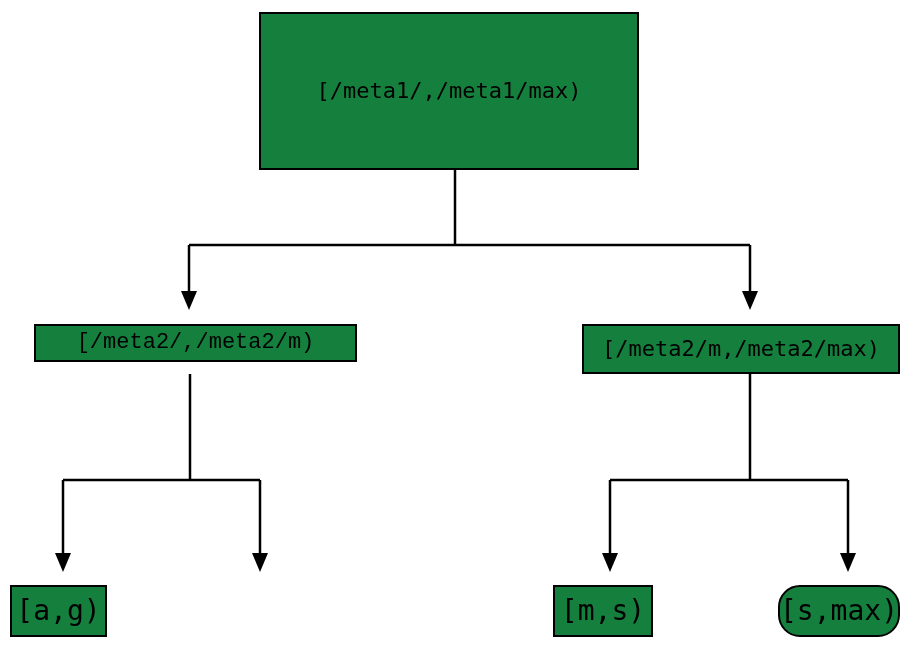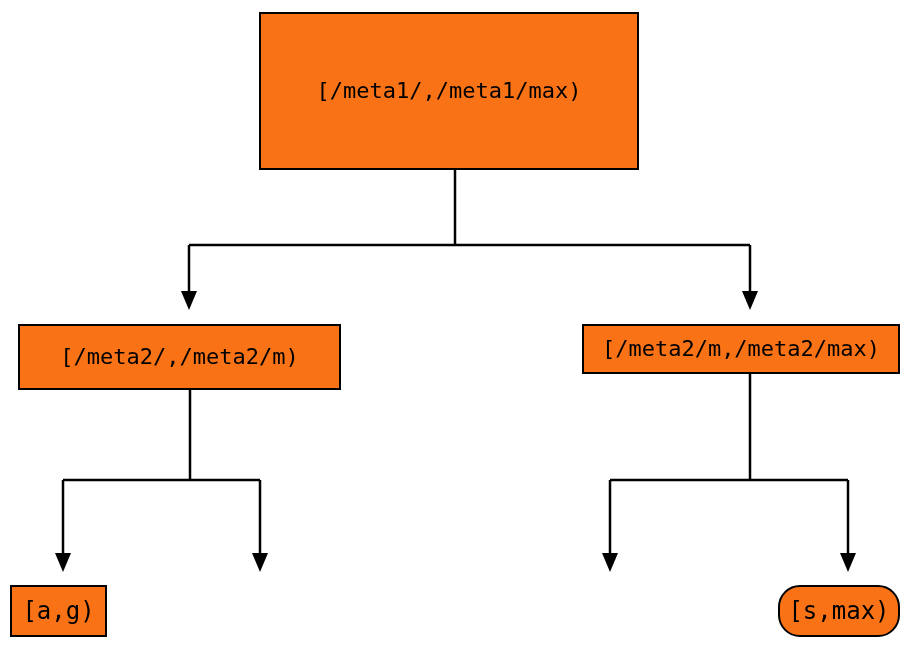--- a/index.html
+++ b/index.html
@@ -21,36 +21,36 @@
     left: 0;
     top: 0;
     width: 912px;
     height: 652px;
     pointer-events: none;
   }
   .node {
     position: absolute;
     box-sizing: border-box;
     border: 2px solid #000000;
-    background: #f97316;
+    background: #15803d;
     display: flex;
     align-items: center;
     justify-content: center;
     color: #000000;
     font-family: "DejaVu Sans Mono", "Liberation Mono", monospace;
     letter-spacing: 0px;
     white-space: pre;
   }
   .node-label {
     display: block;
     line-height: 1;
   }
   .level-root   { font-size: 22px; }
   .level-mid    { font-size: 22px; }
-  .level-leaf   { font-size: 24px; }
+  .level-leaf   { font-size: 28px; }
 </style>
 </head>
 <body>
 
 <div id="canvas">
 
   <svg id="edges" viewBox="0 0 912 652" width="912" height="652" xmlns="http://www.w3.org/2000/svg">
 
     <g>
       <path d="M 455 170 L 455 245" stroke="#000" stroke-width="2.5" fill="none"></path>
@@ -77,31 +77,34 @@
       <path d="M 848 480 L 848 553" stroke="#000" stroke-width="2.5" fill="none"></path>
       <polygon points="602,553 618,553 610,572" fill="#000"></polygon>
       <polygon points="840,553 856,553 848,572" fill="#000"></polygon>
     </g>
   </svg>
 
   <div class="node level-root" id="node-root" style="left: 259px; top: 12px; width: 380px; height: 158px;">
     <span class="node-label">[/meta1/,/meta1/max)</span>
   </div>
 
-  <div class="node level-mid" id="node-mid-left" style="left: 18px; top: 324px; width: 323px; height: 66px;">
+  <div class="node level-mid" id="node-mid-left" style="left: 34px; top: 324px; width: 323px; height: 38px; font-family: Liberation Mono, monospace;">
     <span class="node-label">[/meta2/,/meta2/m)</span>
   </div>
 
   <div class="node level-mid" id="node-mid-right" style="left: 582px; top: 324px; width: 318px; height: 50px;">
     <span class="node-label">[/meta2/m,/meta2/max)</span>
   </div>
 
   <div class="node level-leaf" id="node-leaf-a-g" style="left: 10px; top: 585px; width: 97px; height: 52px;">
     <span class="node-label">[a,g)</span>
   </div>
 
 
+  <div class="node level-leaf" id="node-leaf-m-s" style="left: 553px; top: 585px; width: 100px; height: 52px;">
+    <span class="node-label">[m,s)</span>
+  </div>
 
   <div class="node level-leaf" id="node-leaf-s-max" style="left: 778px; top: 585px; width: 122px; height: 52px; border-radius: 22px;">
     <span class="node-label">[s,max)</span>
   </div>
 
 </div>
 
 </body></html>

